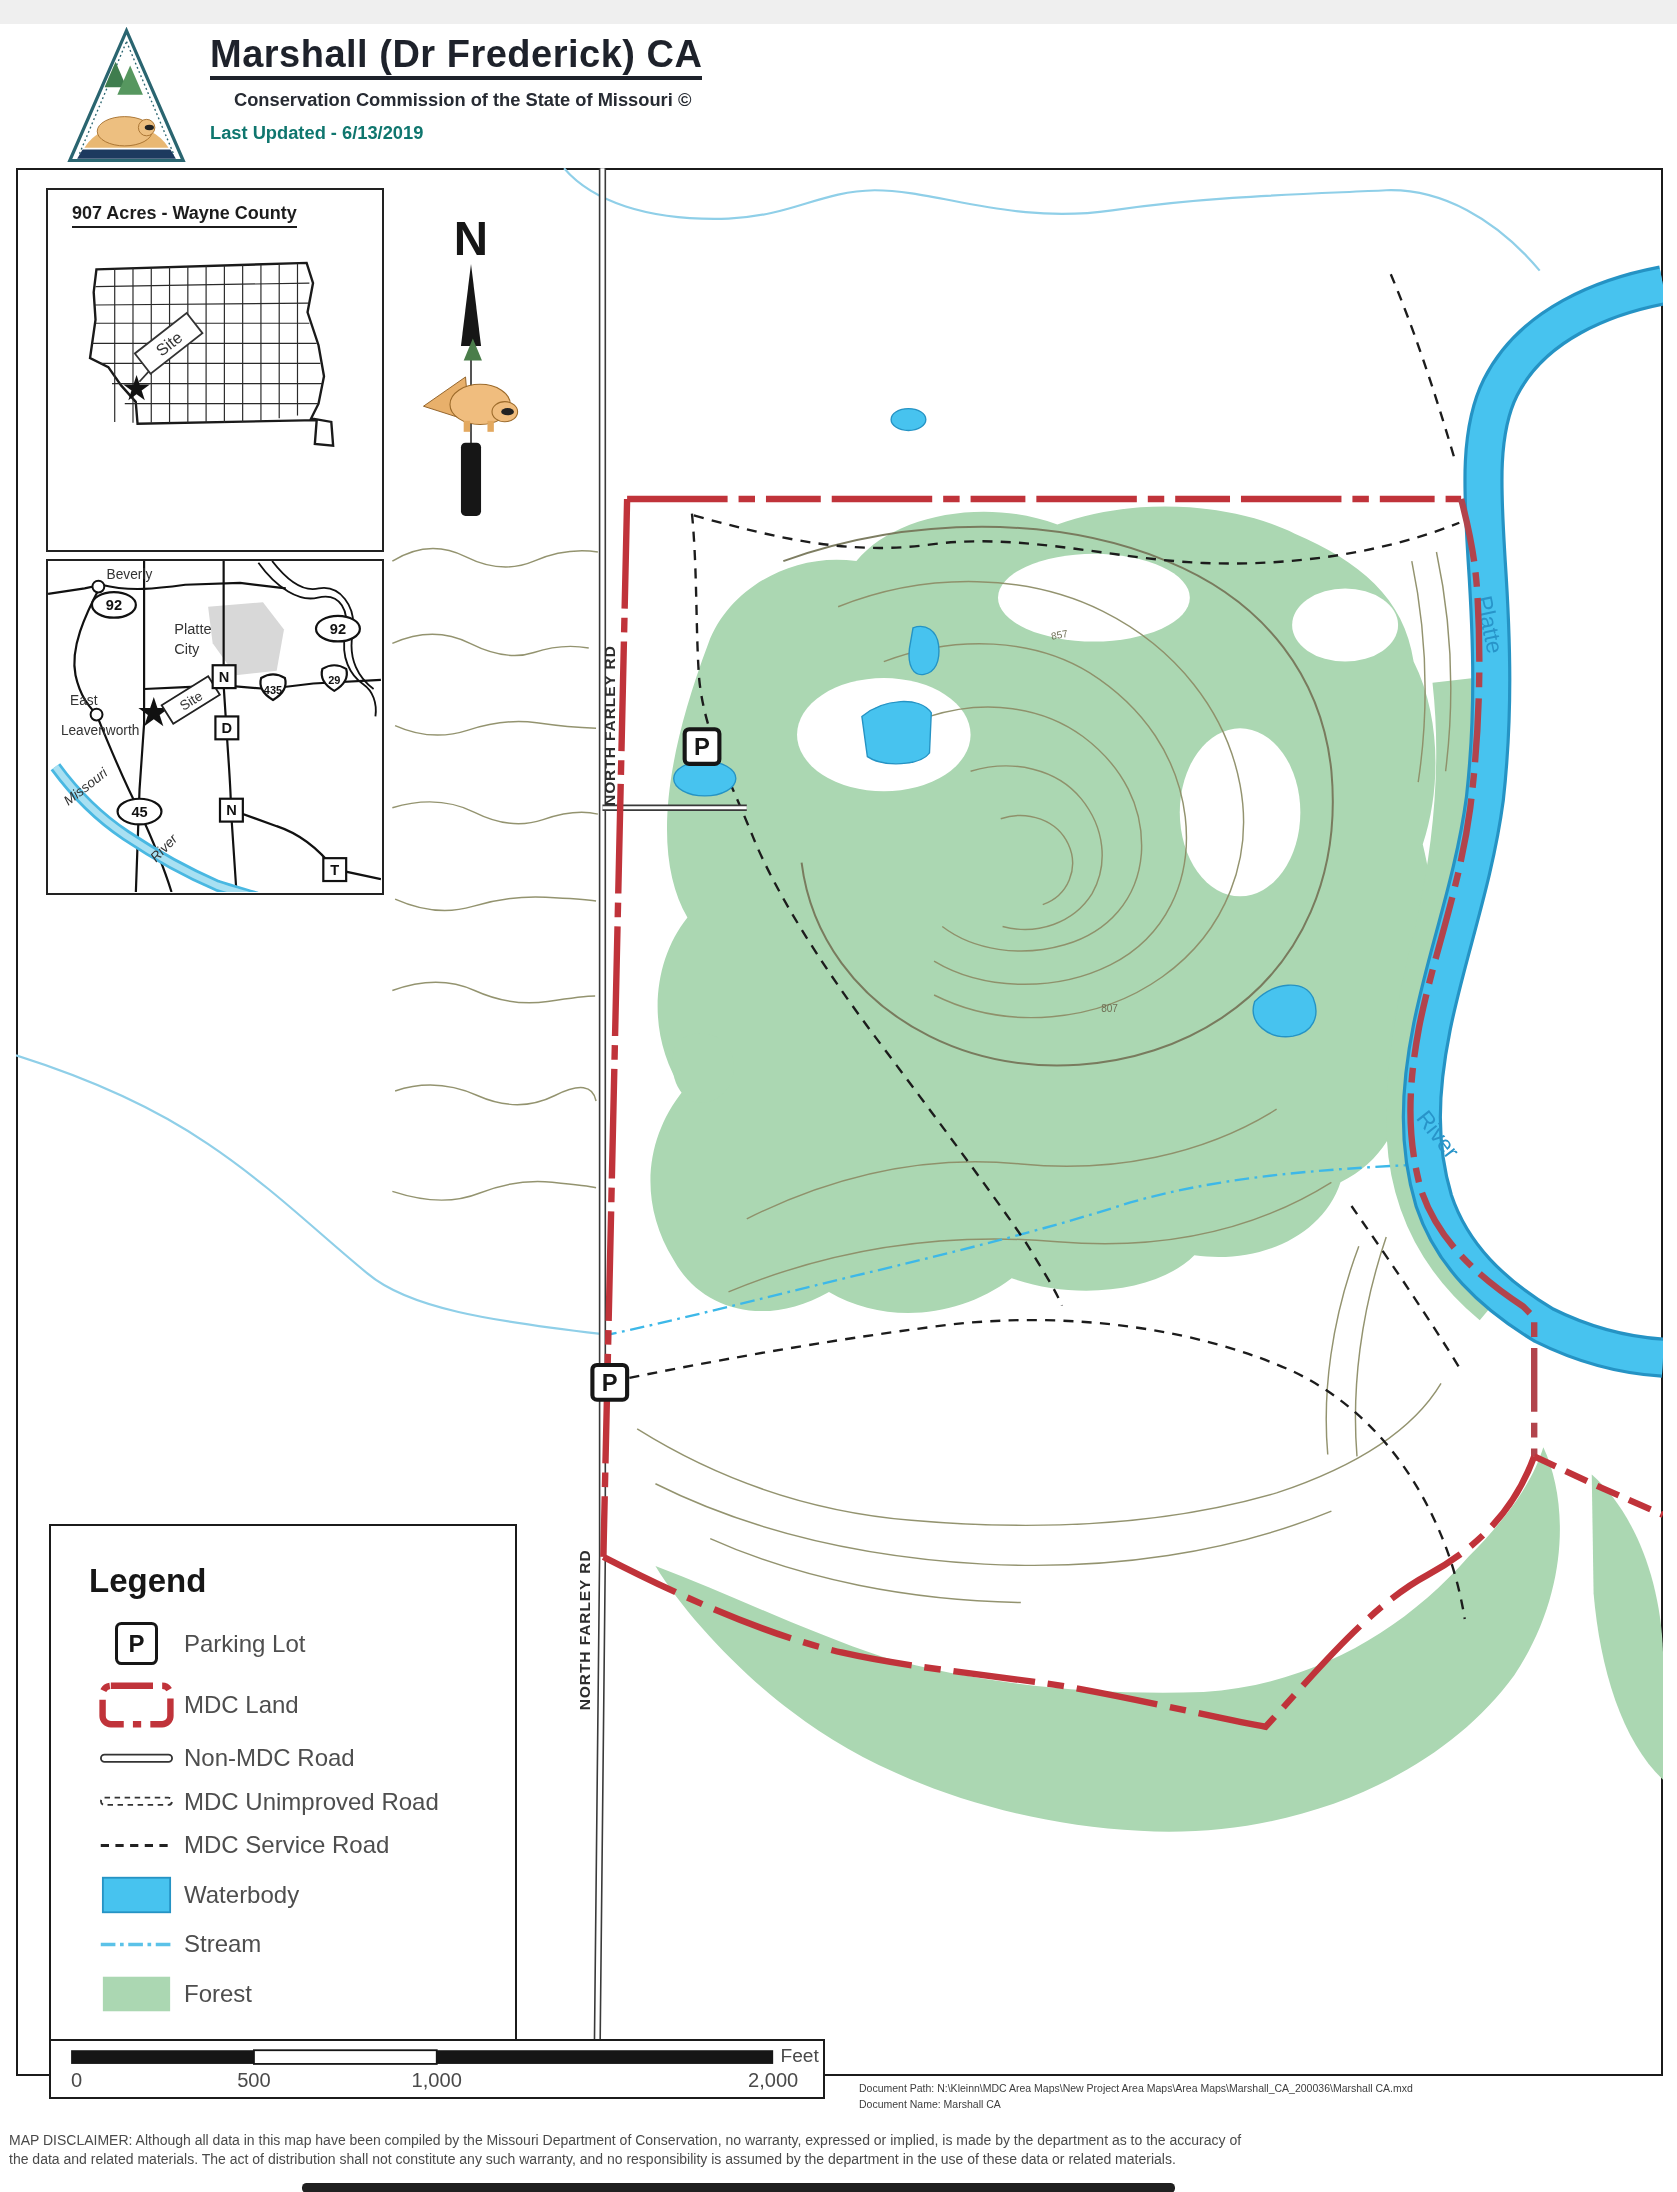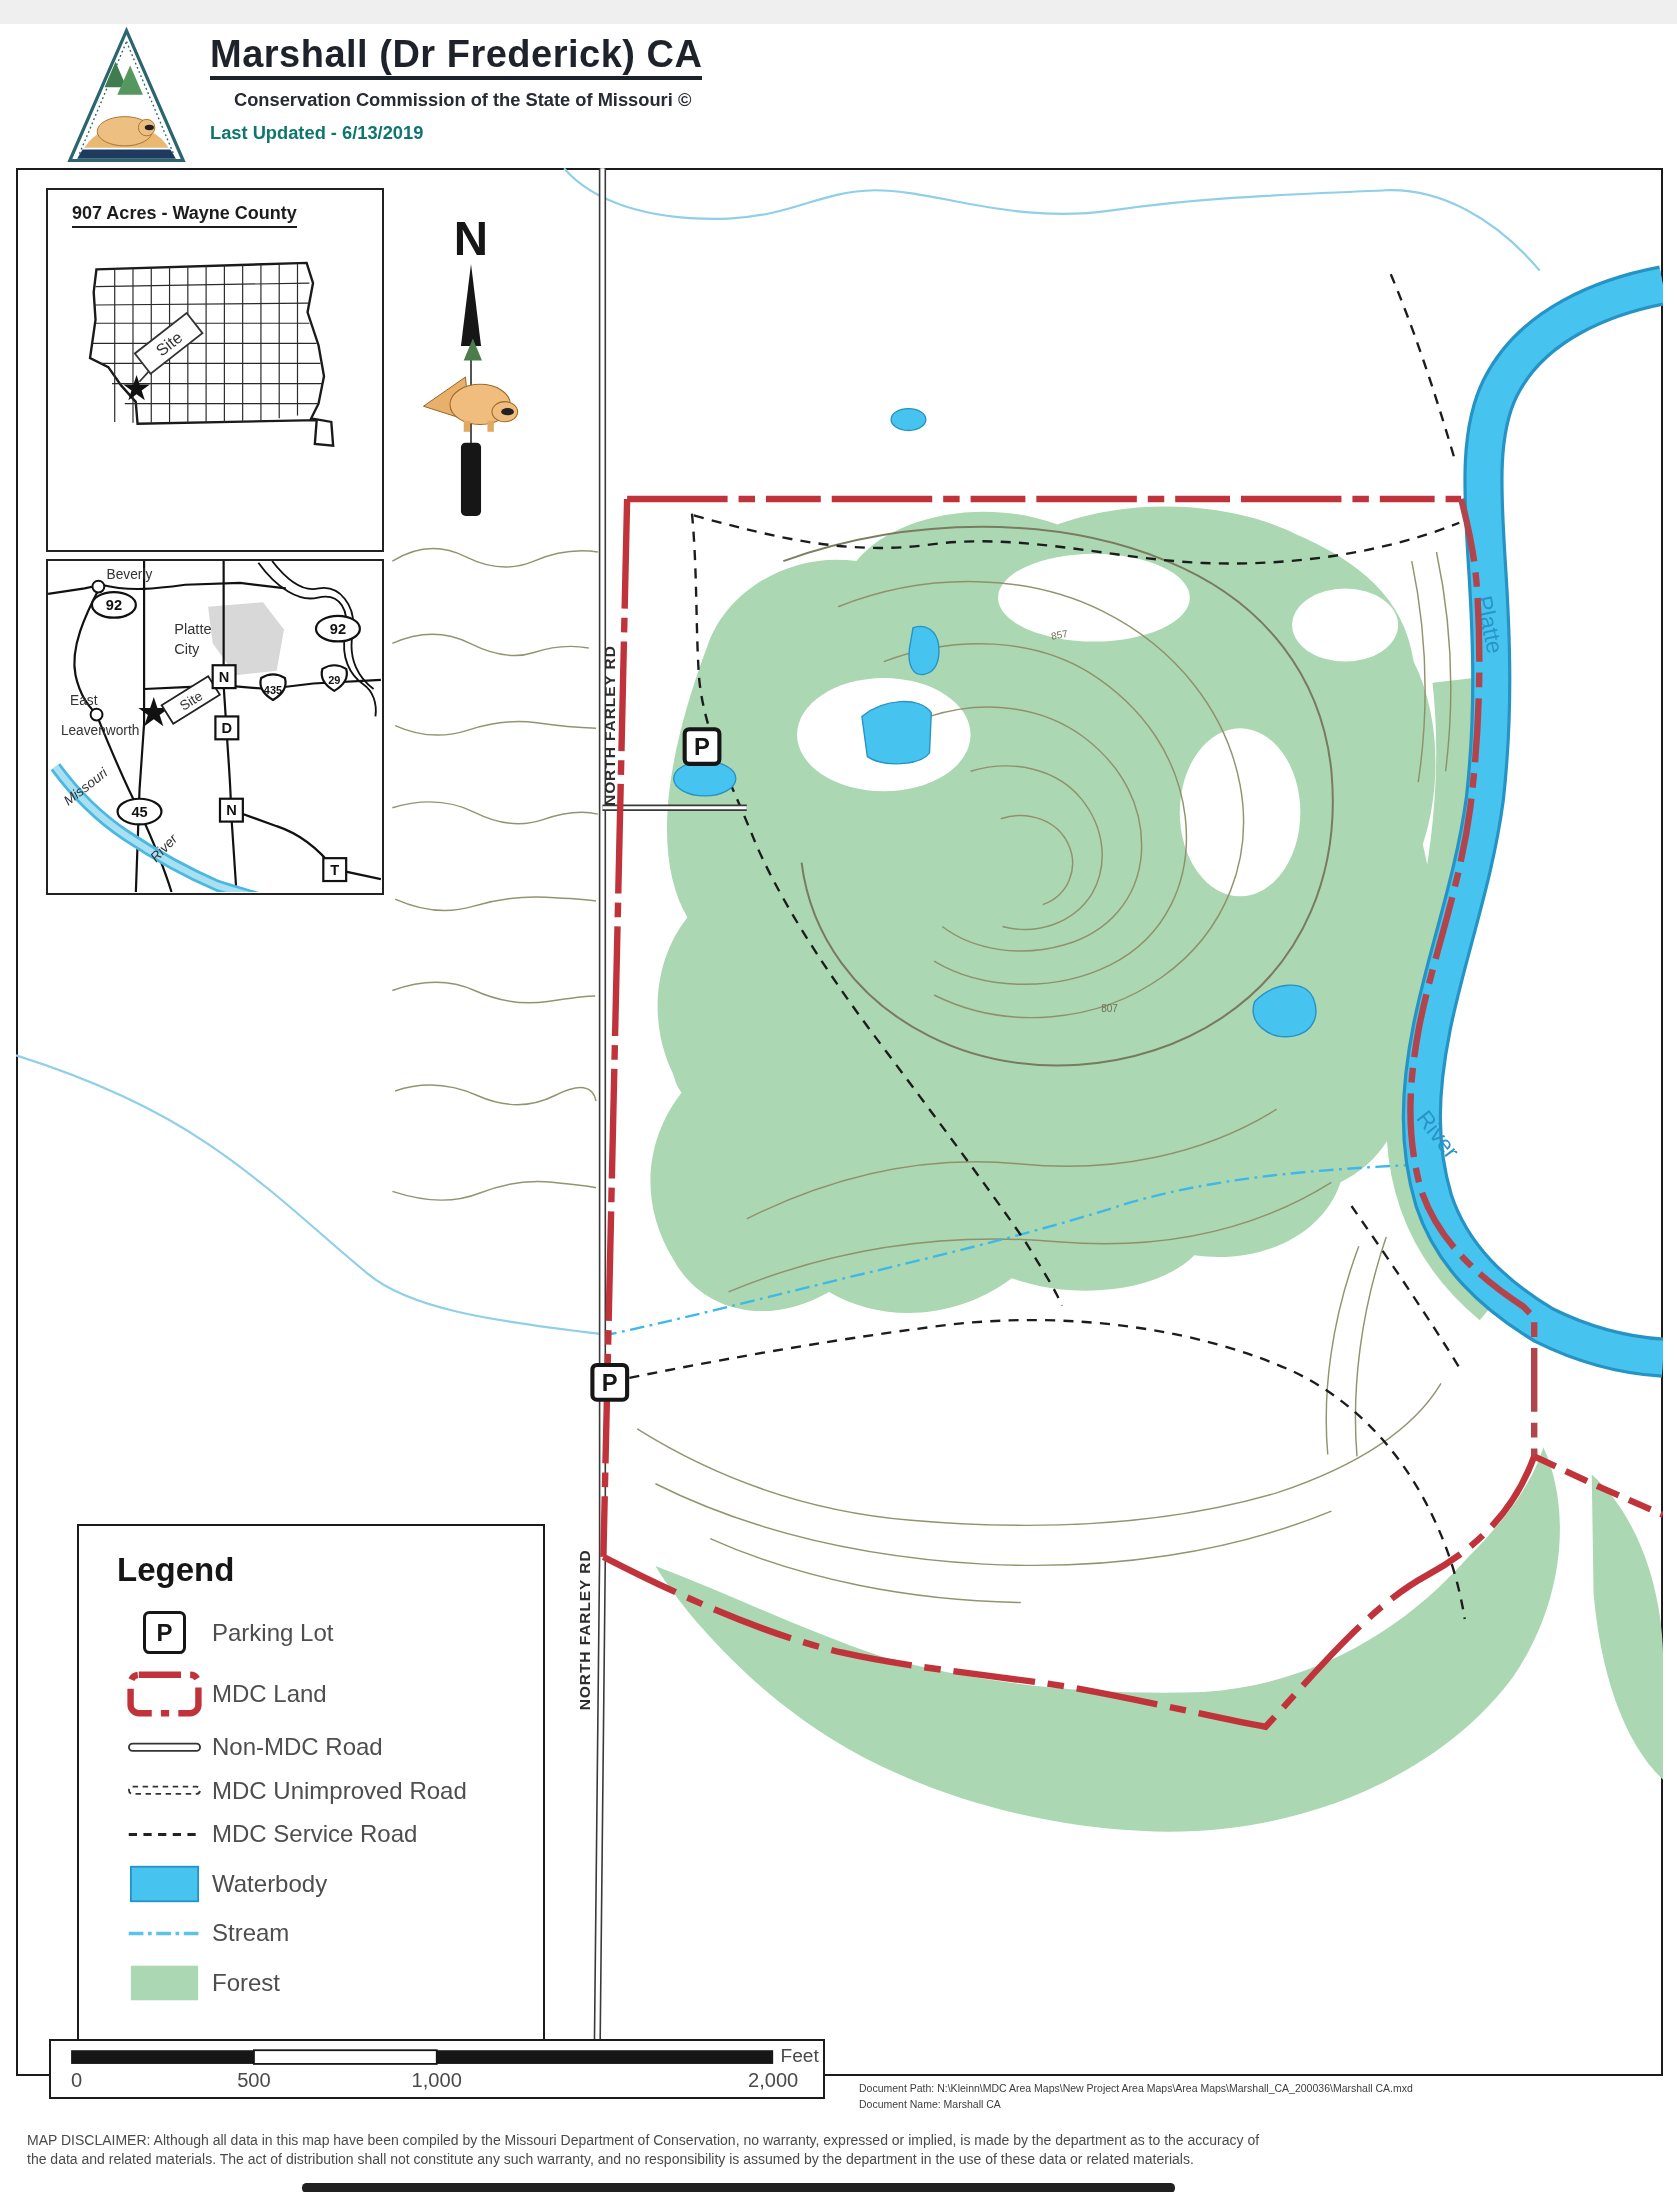--- a/index.html
+++ b/index.html
@@ -22,33 +22,33 @@
   
   .inset{position:absolute;background:#fff;border:2.7px solid #222;box-sizing:border-box;}
   .inset1{left:46px;top:188px;width:338px;height:364px;}
   .inset1-title{font-size:18px;font-weight:bold;color:#1c1c1c;margin:12.8px 0 0 24px;
                 display:inline-block;border-bottom:2.7px solid #1c1c1c;padding-bottom:1.8px;}
   .inset2{left:46px;top:559px;width:338px;height:336px;overflow:hidden;}
   
   .north{position:absolute;left:416px;top:207px;width:110px;height:329px;}
   
   .legend{position:absolute;left:49px;top:1524px;width:468px;height:517px;background:#fff;
-          border:2.7px solid #1b1b1b;box-sizing:border-box;padding:25px 0 0 38px;margin-left:28px;}
+          border:2.7px solid #1b1b1b;box-sizing:border-box;padding:36px 0 0 38px;}
   .legend-title{font-size:33px;font-weight:bold;color:#161616;margin-bottom:22px;}
   .lrow{display:flex;align-items:center;margin-bottom:15.5px;}
   .licon{width:95px;flex:0 0 95px;display:flex;justify-content:center;align-items:center;}
   .llabel{font-size:24px;color:#4e4e4e;}
   .pbox{width:37px;height:37px;border:3.7px solid #161616;border-radius:6.4px;background:#fff;
         display:flex;align-items:center;justify-content:center;font-weight:bold;font-size:24px;color:#161616;}
   
   .scale{position:absolute;left:49px;top:2039px;width:776px;height:60px;background:#fff;
          border:2.7px solid #1b1b1b;box-sizing:border-box;}
   
   .docpath{position:absolute;left:859px;top:2080px;font-size:10.5px;color:#3d3d3d;line-height:1.55;}
-  .disclaimer{position:absolute;left:27px;top:2131px;width:1636px;font-size:14px;color:#4a4a4a;line-height:1.35;}
+  .disclaimer{position:absolute;left:9px;top:2131px;width:1636px;font-size:14px;color:#4a4a4a;line-height:1.35;}
   .botbar{position:absolute;left:302px;top:2183px;width:873px;height:10px;background:#202020;border-radius:4.6px;}
   svg text{font-family:"Liberation Sans",sans-serif;}
 </style>
 </head>
 <body>
 
 <div class="topband"></div>
 
 <div class="hdr-logo">
   <svg width="121" height="139" viewBox="0 0 132 152">

